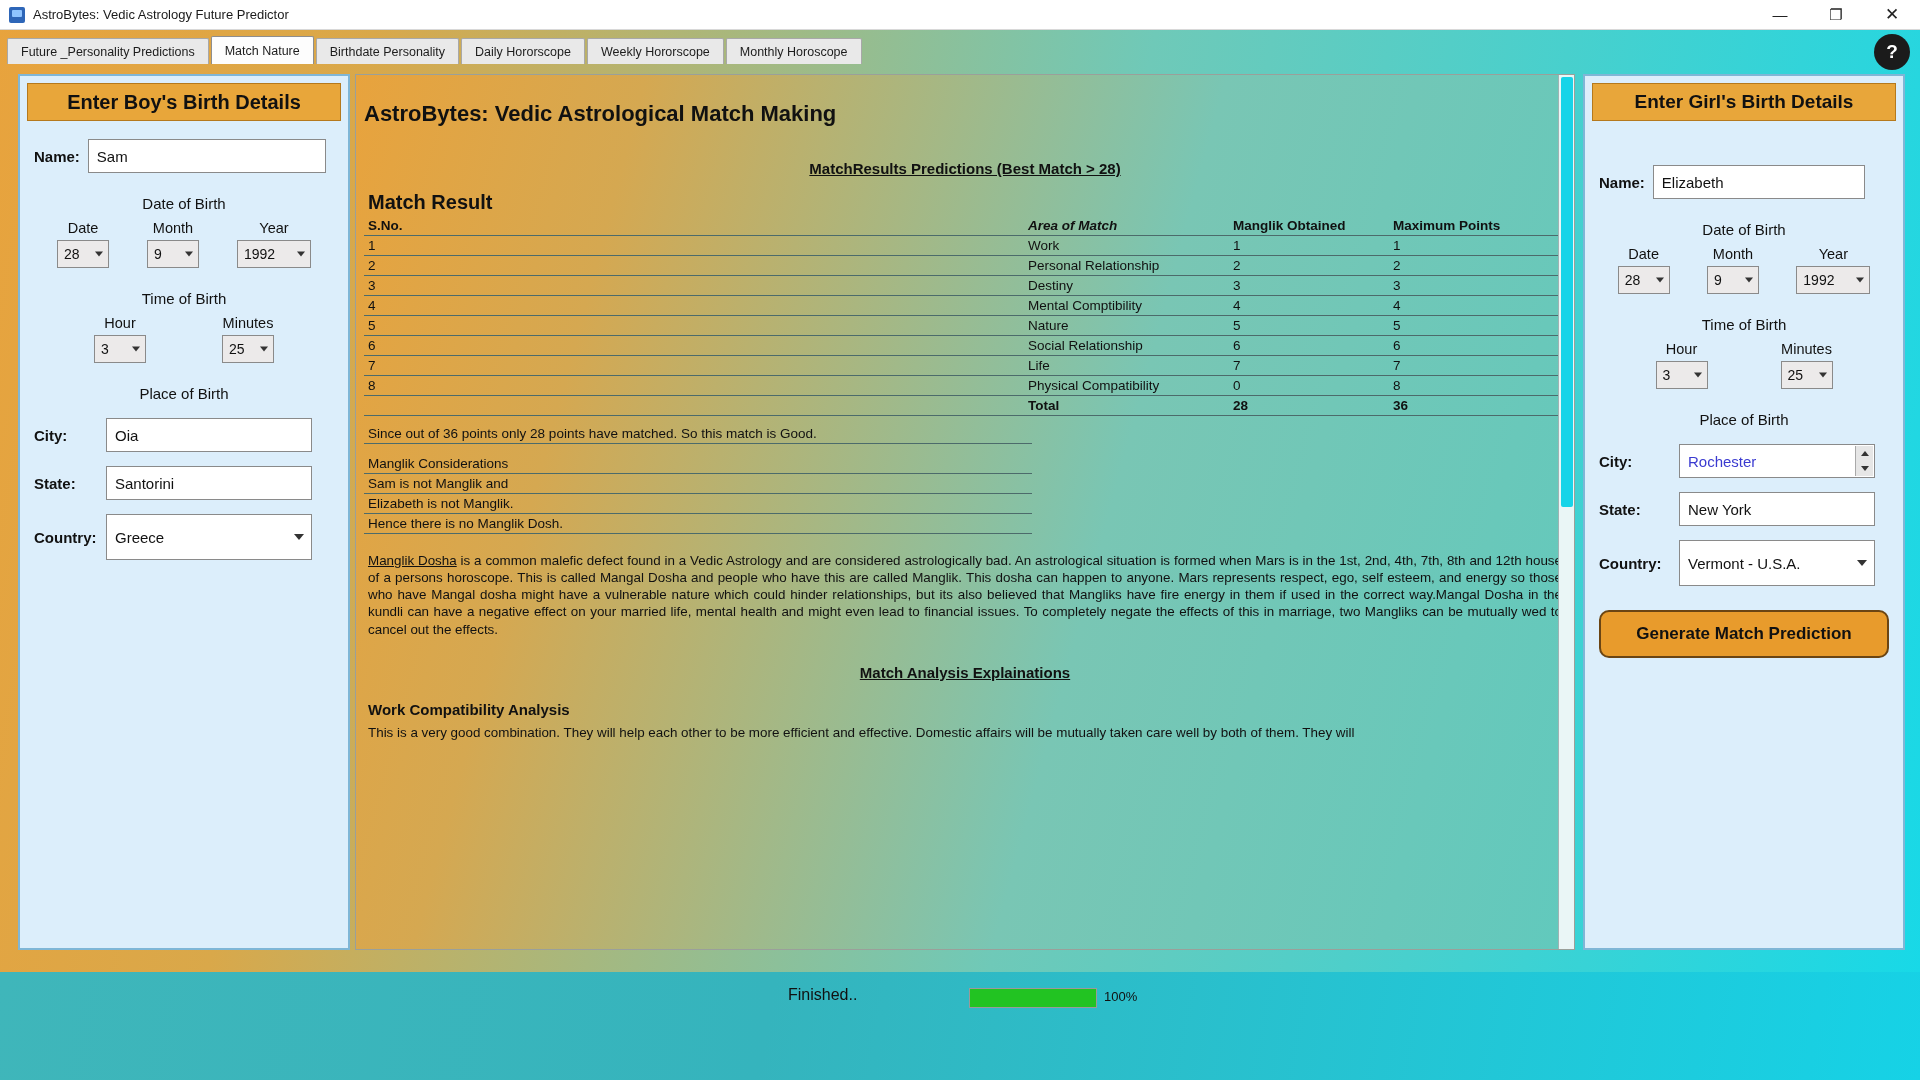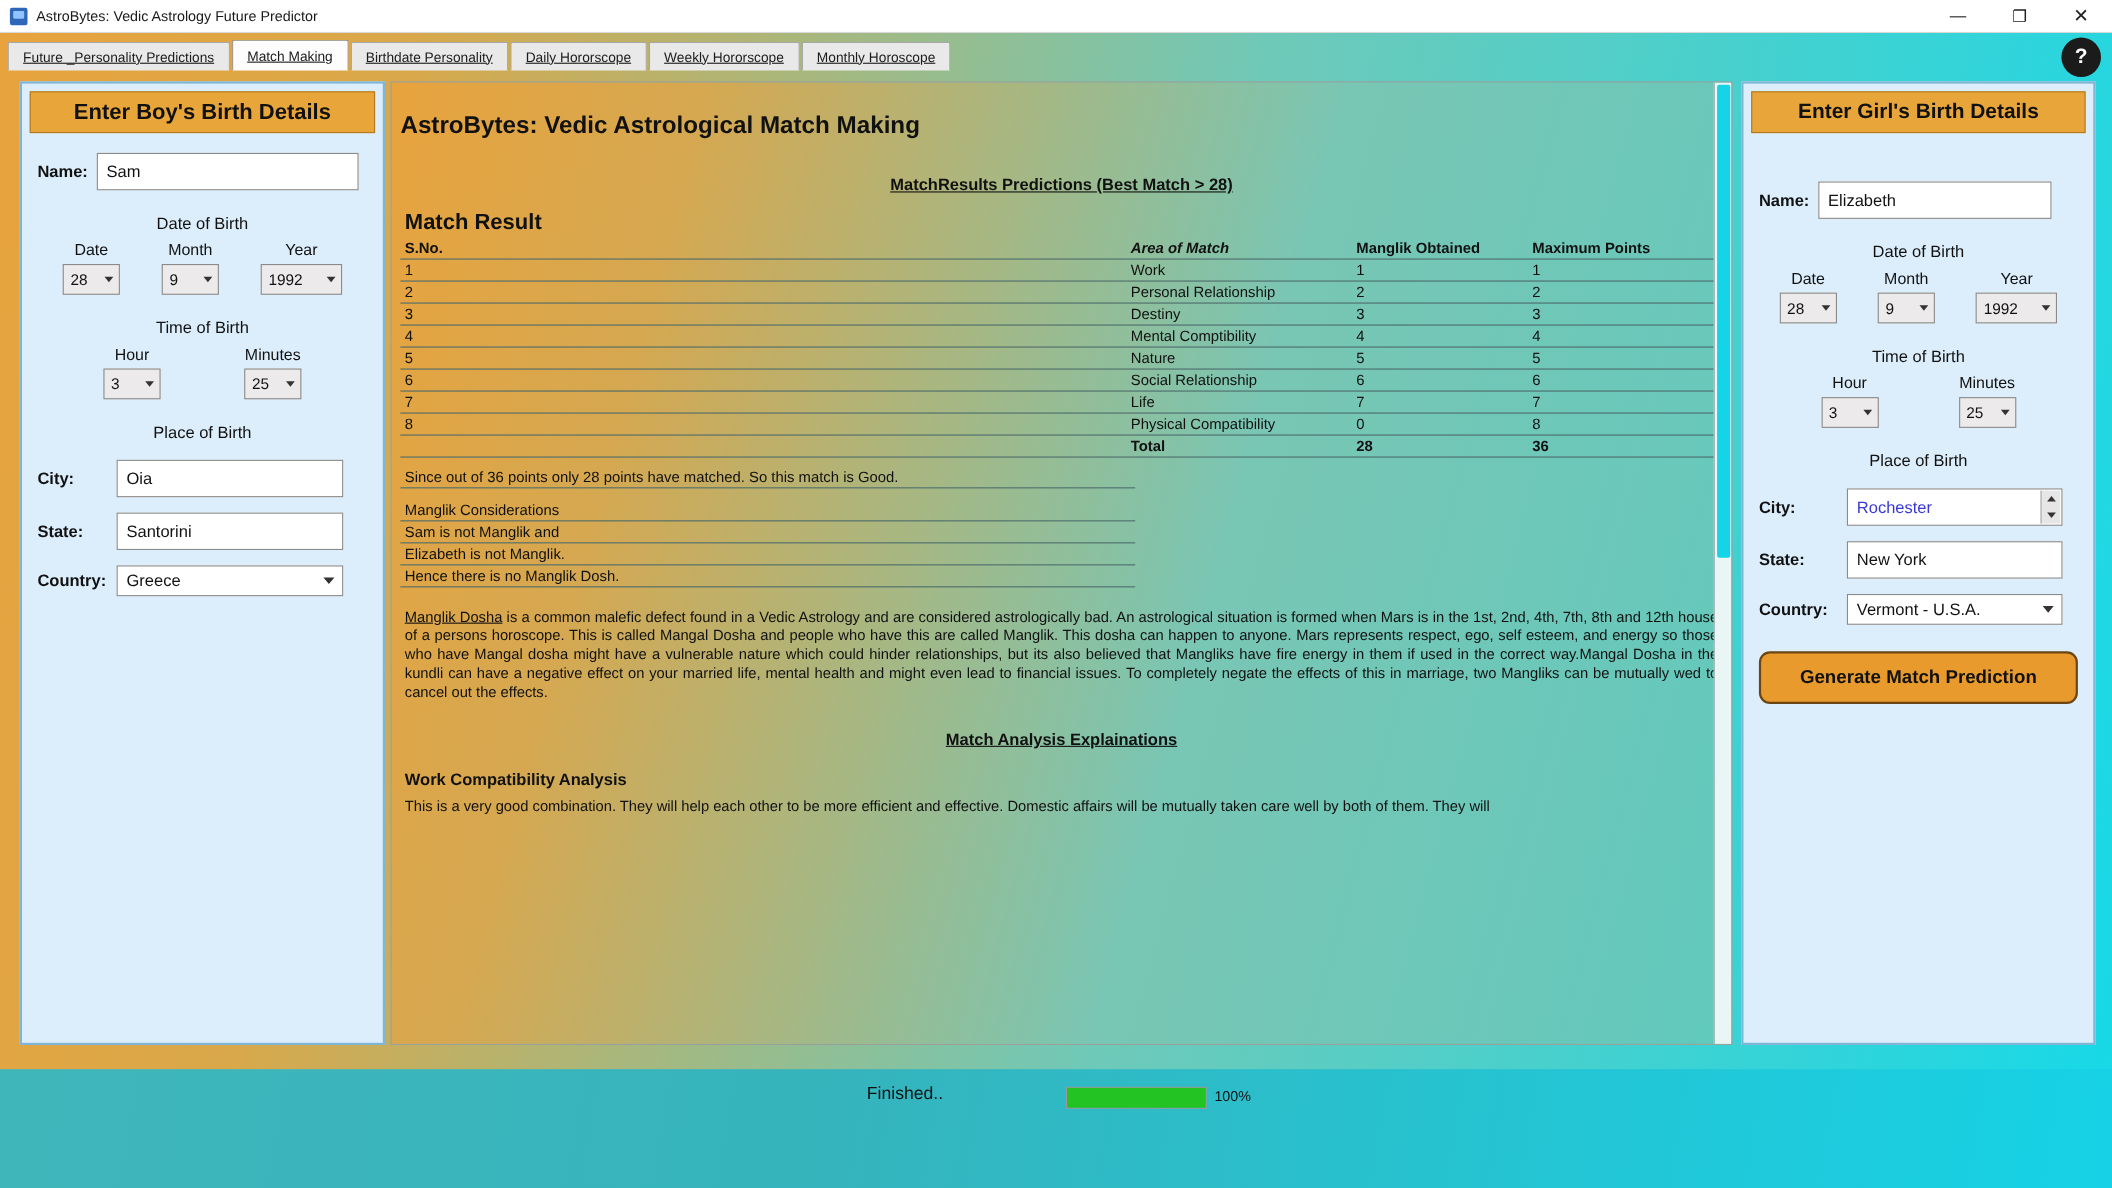--- a/index.html
+++ b/index.html
@@ -56,21 +56,20 @@
   }
   .tab {
     height: 26px; padding: 0 13px;
     display: flex; align-items: center;
     font-size: 12.5px; color: #1c1c1c;
     background: #e9e9e9;
     border: 1px solid #a8a8a8;
     border-bottom: none;
     margin-right: 2px;
     border-radius: 2px 2px 0 0;
-    text-decoration: underline;
   }
   .tab.active {
     background: #fdfdfd;
     height: 28px;
     border-color: #8e8e8e;
     font-weight: normal;
   }
 
   
   .panel-left {
@@ -117,21 +116,21 @@
   }
   .spinner .arrow {
     position: absolute; right: 5px; top: 50%; transform: translateY(-50%);
     width: 0; height: 0; border-left: 4px solid transparent;
     border-right: 4px solid transparent; border-top: 5px solid #333;
   }
   .spinner.wide { min-width: 74px; }
 
   .combo {
     background: #ffffff; border: 1px solid #8a8a8a;
-    height: 28px; font-size: 15px; color: #111;
+    height: 46px; font-size: 15px; color: #111;
     display: flex; align-items: center; padding: 0 8px; position: relative;
   }
   .combo .arrow {
     position: absolute; right: 7px; top: 50%; transform: translateY(-50%);
     width: 0; height: 0; border-left: 5px solid transparent;
     border-right: 5px solid transparent; border-top: 6px solid #333;
   }
   .updown {
     position: absolute; right: 1px; top: 1px; bottom: 1px; width: 18px;
     background: #e6e6e6; border-left: 1px solid #a9a9a9;
@@ -256,21 +255,21 @@
       <div class="win-btn">—</div>
       <div class="win-btn">❐</div>
       <div class="win-btn close-btn">✕</div>
     </div>
   </div>
 
   <div class="help-btn">?</div>
 
   <div class="tabbar">
     <div class="tab">Future _Personality Predictions</div>
-    <div class="tab active">Match Making</div>
+    <div class="tab active">Match Nature</div>
     <div class="tab">Birthdate Personality</div>
     <div class="tab">Daily Hororscope</div>
     <div class="tab">Weekly Hororscope</div>
     <div class="tab">Monthly Horoscope</div>
   </div>
 
   <div class="panel-left">
     <div class="panel-header">Enter Boy's Birth Details</div>
 
     <div class="field-row" style="margin-top:18px;">

